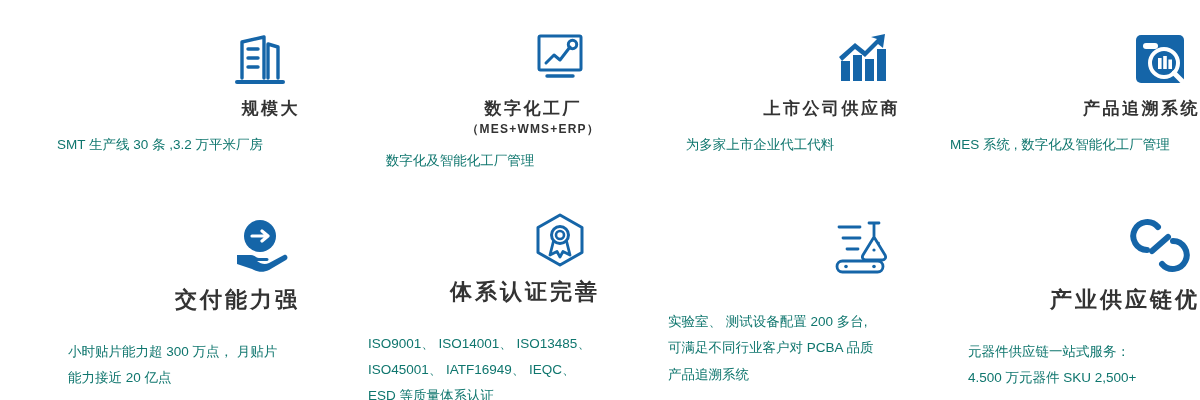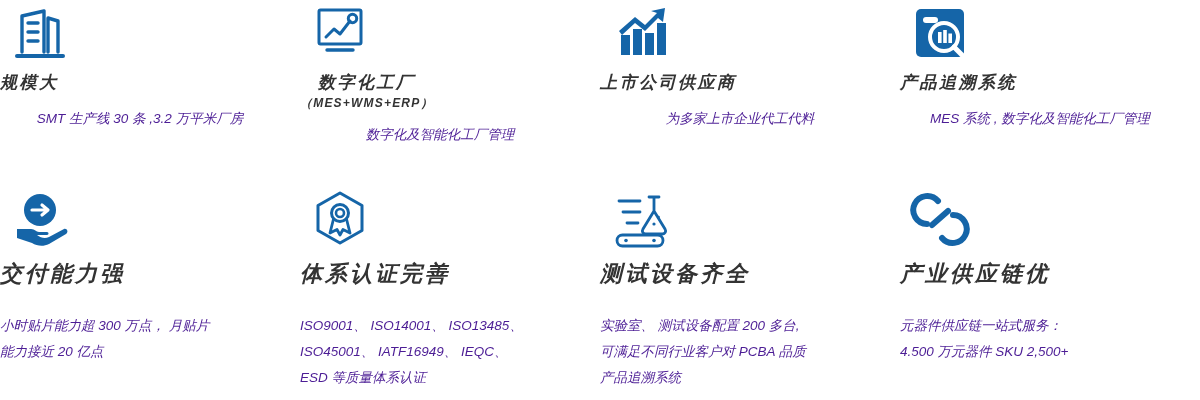--- a/index.html
+++ b/index.html
@@ -15,22 +15,22 @@
     width: 1200px;
     height: 400px;
     display: grid;
     grid-template-columns: repeat(4, 300px);
     grid-template-rows: 185px 215px;
   }
   .feature-card {
     position: relative;
     display: flex;
     flex-direction: column;
-    align-items: flex-start;
-    font-style: italic;
+    align-items: flex-end;
+    padding-top: 26px;
   }
 
   .icon-wrap {
     width: 80px;
     height: 66px;
     display: flex;
     align-items: center;
     justify-content: center;
     margin-bottom: 6px;
   }
@@ -50,21 +50,21 @@
     display: block;
     font-size: 12px;
     letter-spacing: 1.2px;
     font-weight: bold;
   }
   .row2 .feature-title { font-size: 22px; letter-spacing: 3px; }
 
   .feature-desc {
     margin-top: 14px;
     font-size: 13.5px;
-    color: #4c1d95;
+    color: #0f766e;
     line-height: 1.45;
     text-align: center;
     width: 280px;
     white-space: nowrap;
   }
   .row2 .feature-desc {
     margin-top: 24px;
     text-align: left;
     width: 232px;
     line-height: 1.95;
@@ -195,23 +195,20 @@
         <path d="M16 21 H33"></path>
         <path d="M20 32 H31"></path>
         <path d="M42 6 H52 M47 6 V20 L58 38 C59.5 40.5 58 43 55.5 43 H38.5 C36 43 34.5 40.5 36 38 L47 20"></path>
         <circle cx="47" cy="33" r="1.6" fill="#1565A8" stroke="none"></circle>
         <circle cx="51.5" cy="26" r="1.3" fill="#1565A8" stroke="none"></circle>
         <rect x="10" y="44" width="46" height="11" rx="5.5"></rect>
         <circle cx="19" cy="49.5" r="1.8" fill="#1565A8" stroke="none"></circle>
         <circle cx="47" cy="49.5" r="1.8" fill="#1565A8" stroke="none"></circle>
       </svg>
     </div>
-    <div class="feature-title">
-      <span>测试设备齐全</span>
-    </div>
     <div class="feature-desc">
       <span class="ln">实验室、 测试设备配置 200 多台,</span>
       <span class="ln">可满足不同行业客户对 PCBA 品质</span>
       <span class="ln">产品追溯系统</span>
     </div>
   </div>
 
   <div class="feature-card row2">
     <div class="icon-wrap">
       <svg width="62" height="58" viewBox="0 0 62 58" fill="none" stroke="#1565A8" stroke-width="6" stroke-linecap="round">

